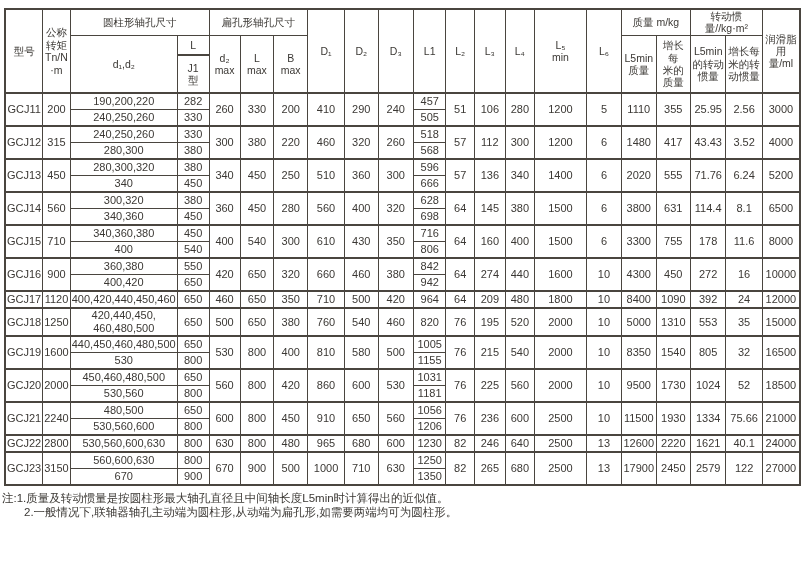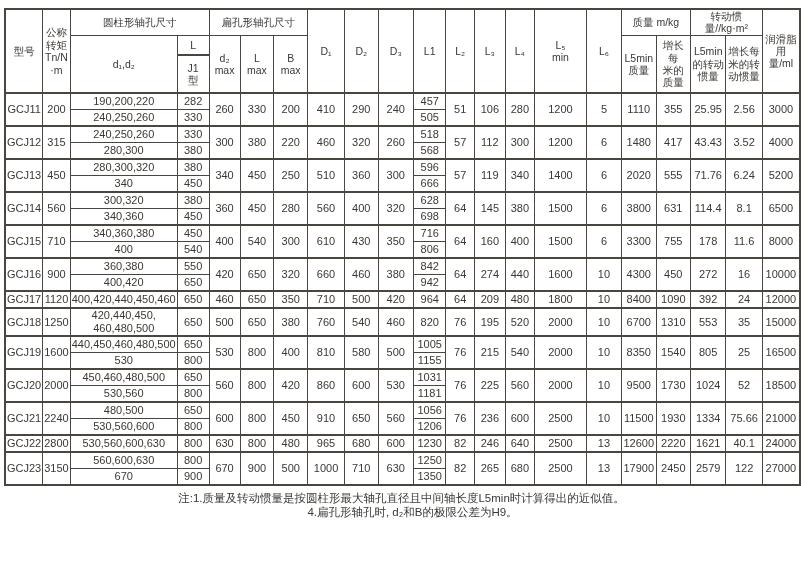--- a/index.html
+++ b/index.html
@@ -20,21 +20,21 @@
     overflow:hidden;
   }
   .spec thead th{font-size:10.5px;}
   .spec thead tr.h1{height:20px;}
   .spec thead tr.h2{height:20px;}
   .spec thead tr.h3{height:38px;}
   .spec thead tr.h3 th,.spec thead tr.h2 th{border-bottom:2px solid #4a453f;}
   .spec tbody td{font-size:11px;height:15px;}
   .spec tbody tr.group-start td{border-top:2px solid #4a453f;}
   .notes{margin:6px 0 0 2px;font-size:11.5px;color:#3b3834;line-height:13.5px;}
-  .note-line{white-space:nowrap;text-align:center;}
+  .note-line{white-space:nowrap;}
   .note-line.indented{padding-left:22px;}
 </style>
 </head>
 <body>
 
 <div class="sheet">
 
   <table class="spec">
     <colgroup>
       <col style="width:33px">
@@ -172,21 +172,21 @@
           <td>280,300,320</td>
           <td>380</td>
           <td rowspan="2">340</td>
           <td rowspan="2">450</td>
           <td rowspan="2">250</td>
           <td rowspan="2">510</td>
           <td rowspan="2">360</td>
           <td rowspan="2">300</td>
           <td>596</td>
           <td rowspan="2">57</td>
-          <td rowspan="2">119</td>
+          <td rowspan="2">136</td>
           <td rowspan="2">340</td>
           <td rowspan="2">1400</td>
           <td rowspan="2">6</td>
           <td rowspan="2">2020</td>
           <td rowspan="2">555</td>
           <td rowspan="2">71.76</td>
           <td rowspan="2">6.24</td>
           <td rowspan="2">5200</td>
         </tr>
         <tr>
@@ -312,21 +312,21 @@
           <td>380</td>
           <td>760</td>
           <td>540</td>
           <td>460</td>
           <td>820</td>
           <td>76</td>
           <td>195</td>
           <td>520</td>
           <td>2000</td>
           <td>10</td>
-          <td>6700</td>
+          <td>5000</td>
           <td>1310</td>
           <td>553</td>
           <td>35</td>
           <td>15000</td>
         </tr>
         <tr class="group-start">
           <td rowspan="2">GCJ19</td>
           <td rowspan="2">1600</td>
           <td>440,450,460,480,500</td>
           <td>650</td>
@@ -338,21 +338,21 @@
           <td rowspan="2">500</td>
           <td>1005</td>
           <td rowspan="2">76</td>
           <td rowspan="2">215</td>
           <td rowspan="2">540</td>
           <td rowspan="2">2000</td>
           <td rowspan="2">10</td>
           <td rowspan="2">8350</td>
           <td rowspan="2">1540</td>
           <td rowspan="2">805</td>
-          <td rowspan="2">25</td>
+          <td rowspan="2">32</td>
           <td rowspan="2">16500</td>
         </tr>
         <tr>
           <td>530</td>
           <td>800</td>
           <td>1155</td>
         </tr>
         <tr class="group-start">
           <td rowspan="2">GCJ20</td>
           <td rowspan="2">2000</td>
@@ -458,16 +458,16 @@
         <tr>
           <td>670</td>
           <td>900</td>
           <td>1350</td>
         </tr>
       </tbody>
   </table>
 
   <div class="notes">
     <div class="note-line">注:1.质量及转动惯量是按圆柱形最大轴孔直径且中间轴长度L5min时计算得出的近似值。</div>
-    <div class="note-line indented">4.扁孔形轴孔时, d₂和B的极限公差为H9。</div>
+    <div class="note-line indented">2.一般情况下,联轴器轴孔主动端为圆柱形,从动端为扁孔形,如需要两端均可为圆柱形。</div>
   </div>
 
 </div>
 
 </body></html>

